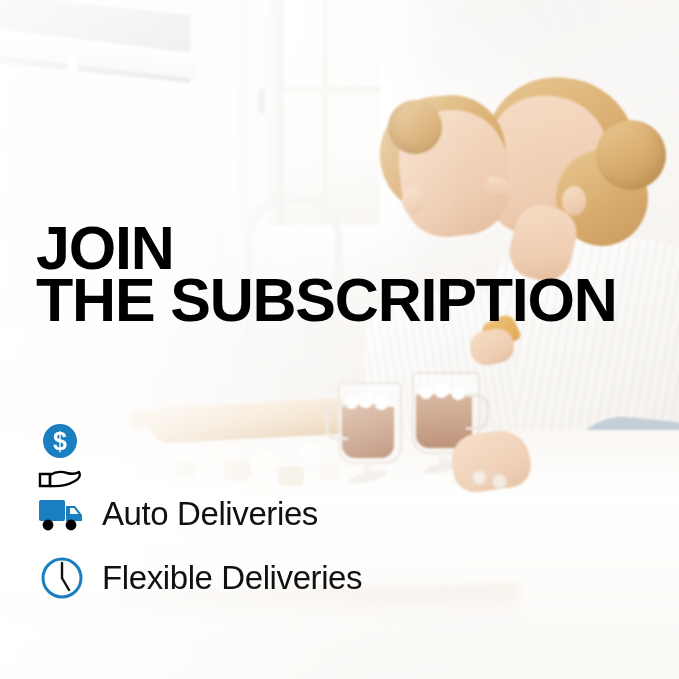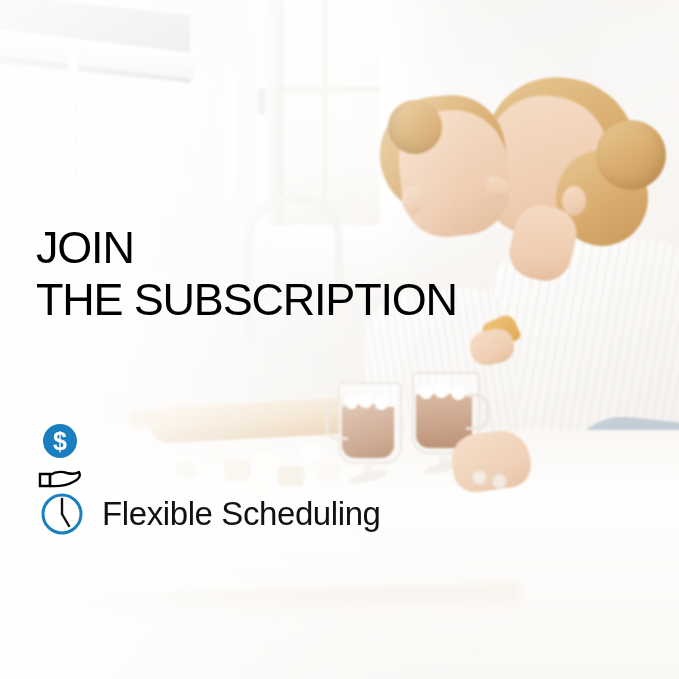--- a/index.html
+++ b/index.html
@@ -246,22 +246,22 @@
       linear-gradient(0deg,rgba(255,255,255,.55) 0%,rgba(255,255,255,.10) 28%,rgba(255,255,255,0) 52%);
   }
   .blurlayer{position:absolute;inset:0;backdrop-filter:blur(1.1px);}
 
   
   .content{position:absolute;inset:0;}
 
   .headline{
     position:absolute;left:36px;top:222px;width:470px;
     font-family:"Liberation Sans",sans-serif;
-    font-weight:400;color:#000;
-    font-size:45px;line-height:52px;letter-spacing:-1.2px;
+    font-weight:700;color:#000;
+    font-size:61px;line-height:52px;letter-spacing:-1.2px;
     text-transform:uppercase;
   }
   .headline .ln{display:block;white-space:nowrap;}
 
   .benefits{position:absolute;left:36px;top:418px;width:480px;}
   .benefit{
     display:flex;align-items:center;height:64px;
   }
   .b-icon{
     width:52px;min-width:52px;height:52px;position:relative;
@@ -378,27 +378,39 @@
           <div class="ic-coin">
             <span>$</span>
           </div>
           <svg width="52" height="52" viewBox="0 0 52 52" style="position:absolute;left:0;top:16px;">
             <path d="M4 34 h10 v12 H4 z" fill="none" stroke="#000" stroke-width="2.4"></path>
             <path d="M14 35 q8 -5 17 -2 q7 2 12 -1 q3 6 -6 10 q-9 5 -23 4 z" fill="none" stroke="#000" stroke-width="2.4" stroke-linejoin="round"></path>
           </svg>
         </div>
       </div>
 
+      <div class="benefit">
+        <div class="b-icon">
+          <svg width="50" height="40" viewBox="0 0 50 40">
+            <rect x="2" y="6" width="26" height="21" rx="2" fill="#1a7fc1"></rect>
+            <path d="M29 12 h9 l7 9 v6 h-16 z" fill="#1a7fc1"></path>
+            <path d="M33 14 h4 l4.5 6 H33 z" fill="#f7f9fb"></path>
+            <circle cx="11" cy="31" r="5.4" fill="#000"></circle>
+            <circle cx="34" cy="31" r="5.4" fill="#000"></circle>
+          </svg>
+        </div>
+        <div class="b-label">Auto Deliveries</div>
+      </div>
 
       <div class="benefit">
         <div class="b-icon">
           <svg width="46" height="46" viewBox="0 0 46 46">
             <circle cx="23" cy="23" r="19" fill="none" stroke="#1a7fc1" stroke-width="3"></circle>
             <path d="M23 23 V8" stroke="#111" stroke-width="2.4" stroke-linecap="round"></path>
             <path d="M23 23 L30 35" stroke="#111" stroke-width="2.4" stroke-linecap="round"></path>
           </svg>
         </div>
-        <div class="b-label">Flexible Scheduling</div>
+        <div class="b-label">Flexible Deliveries</div>
       </div>
 
     </div>
   </div>
 </div>
 
 </body></html>

